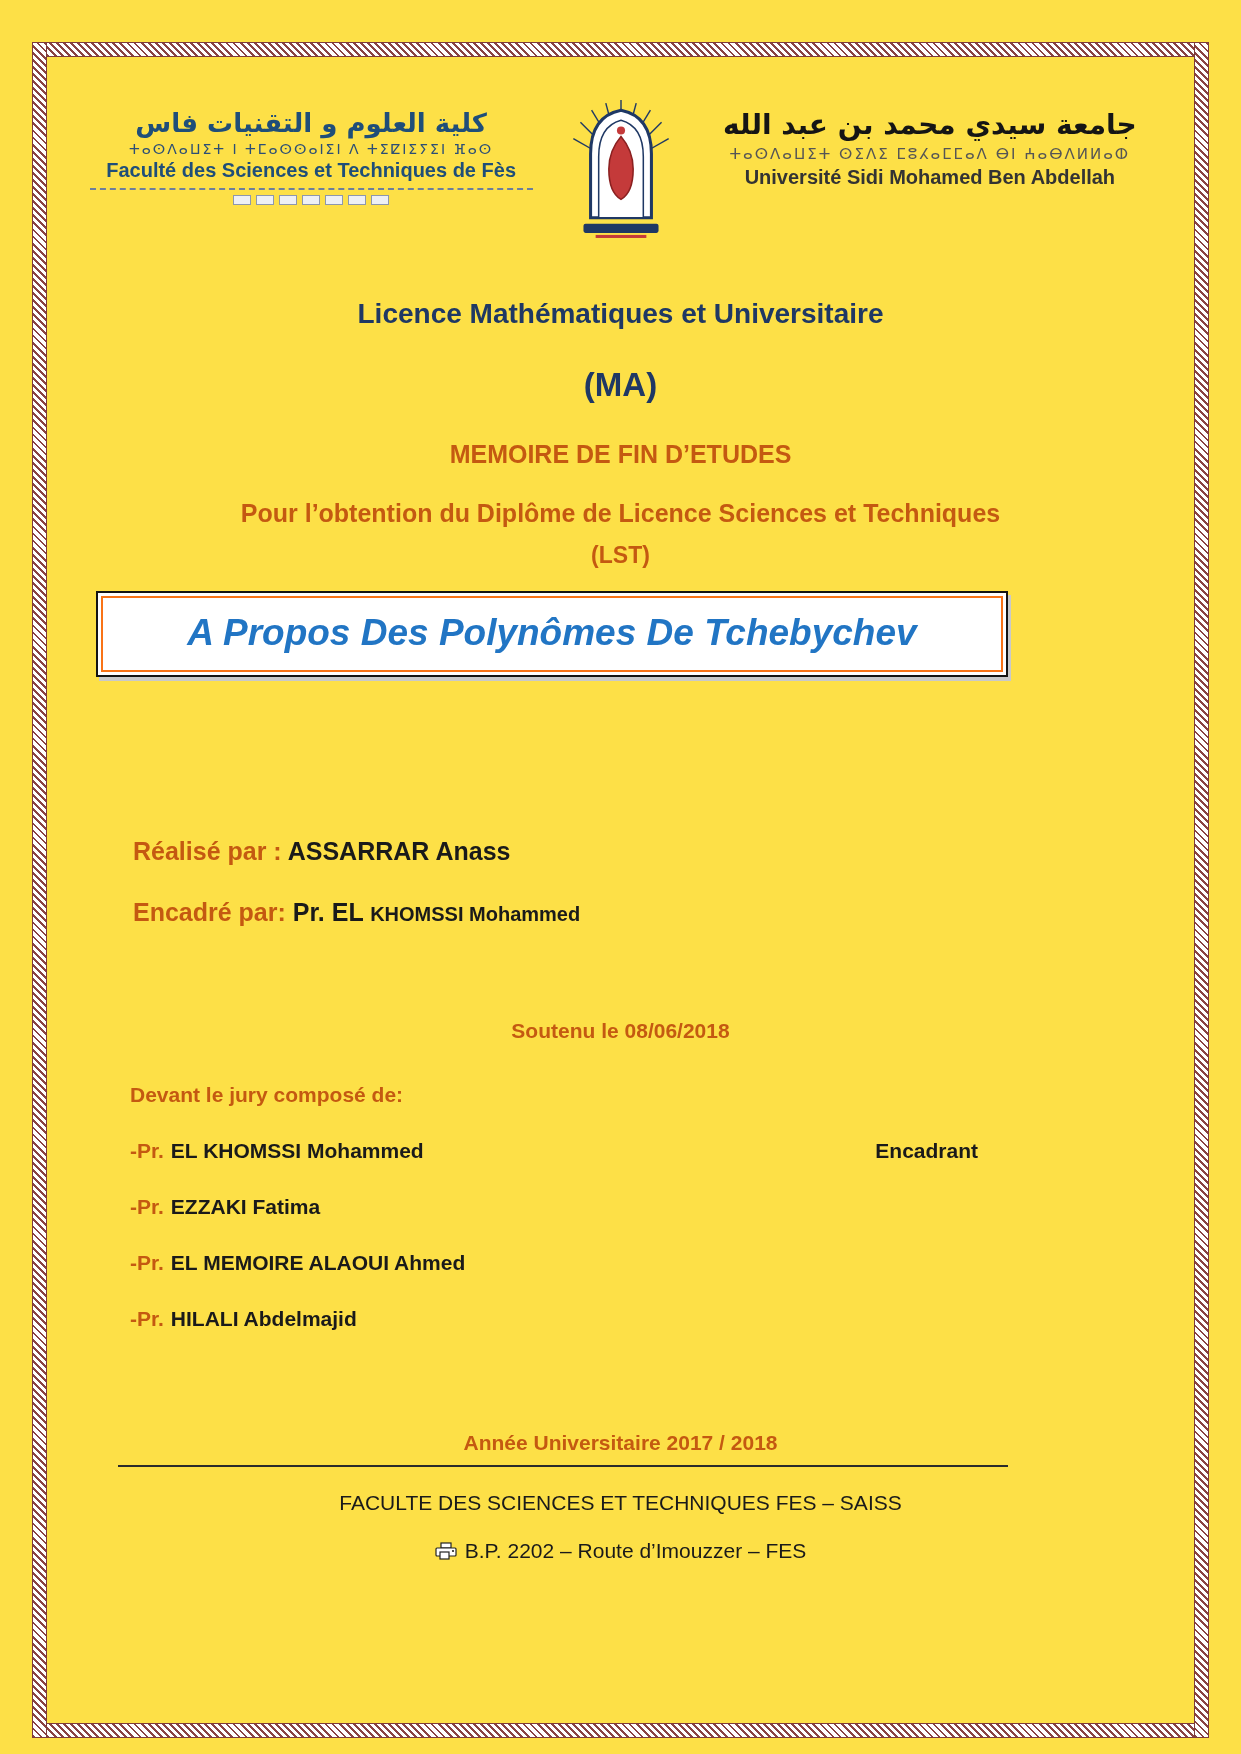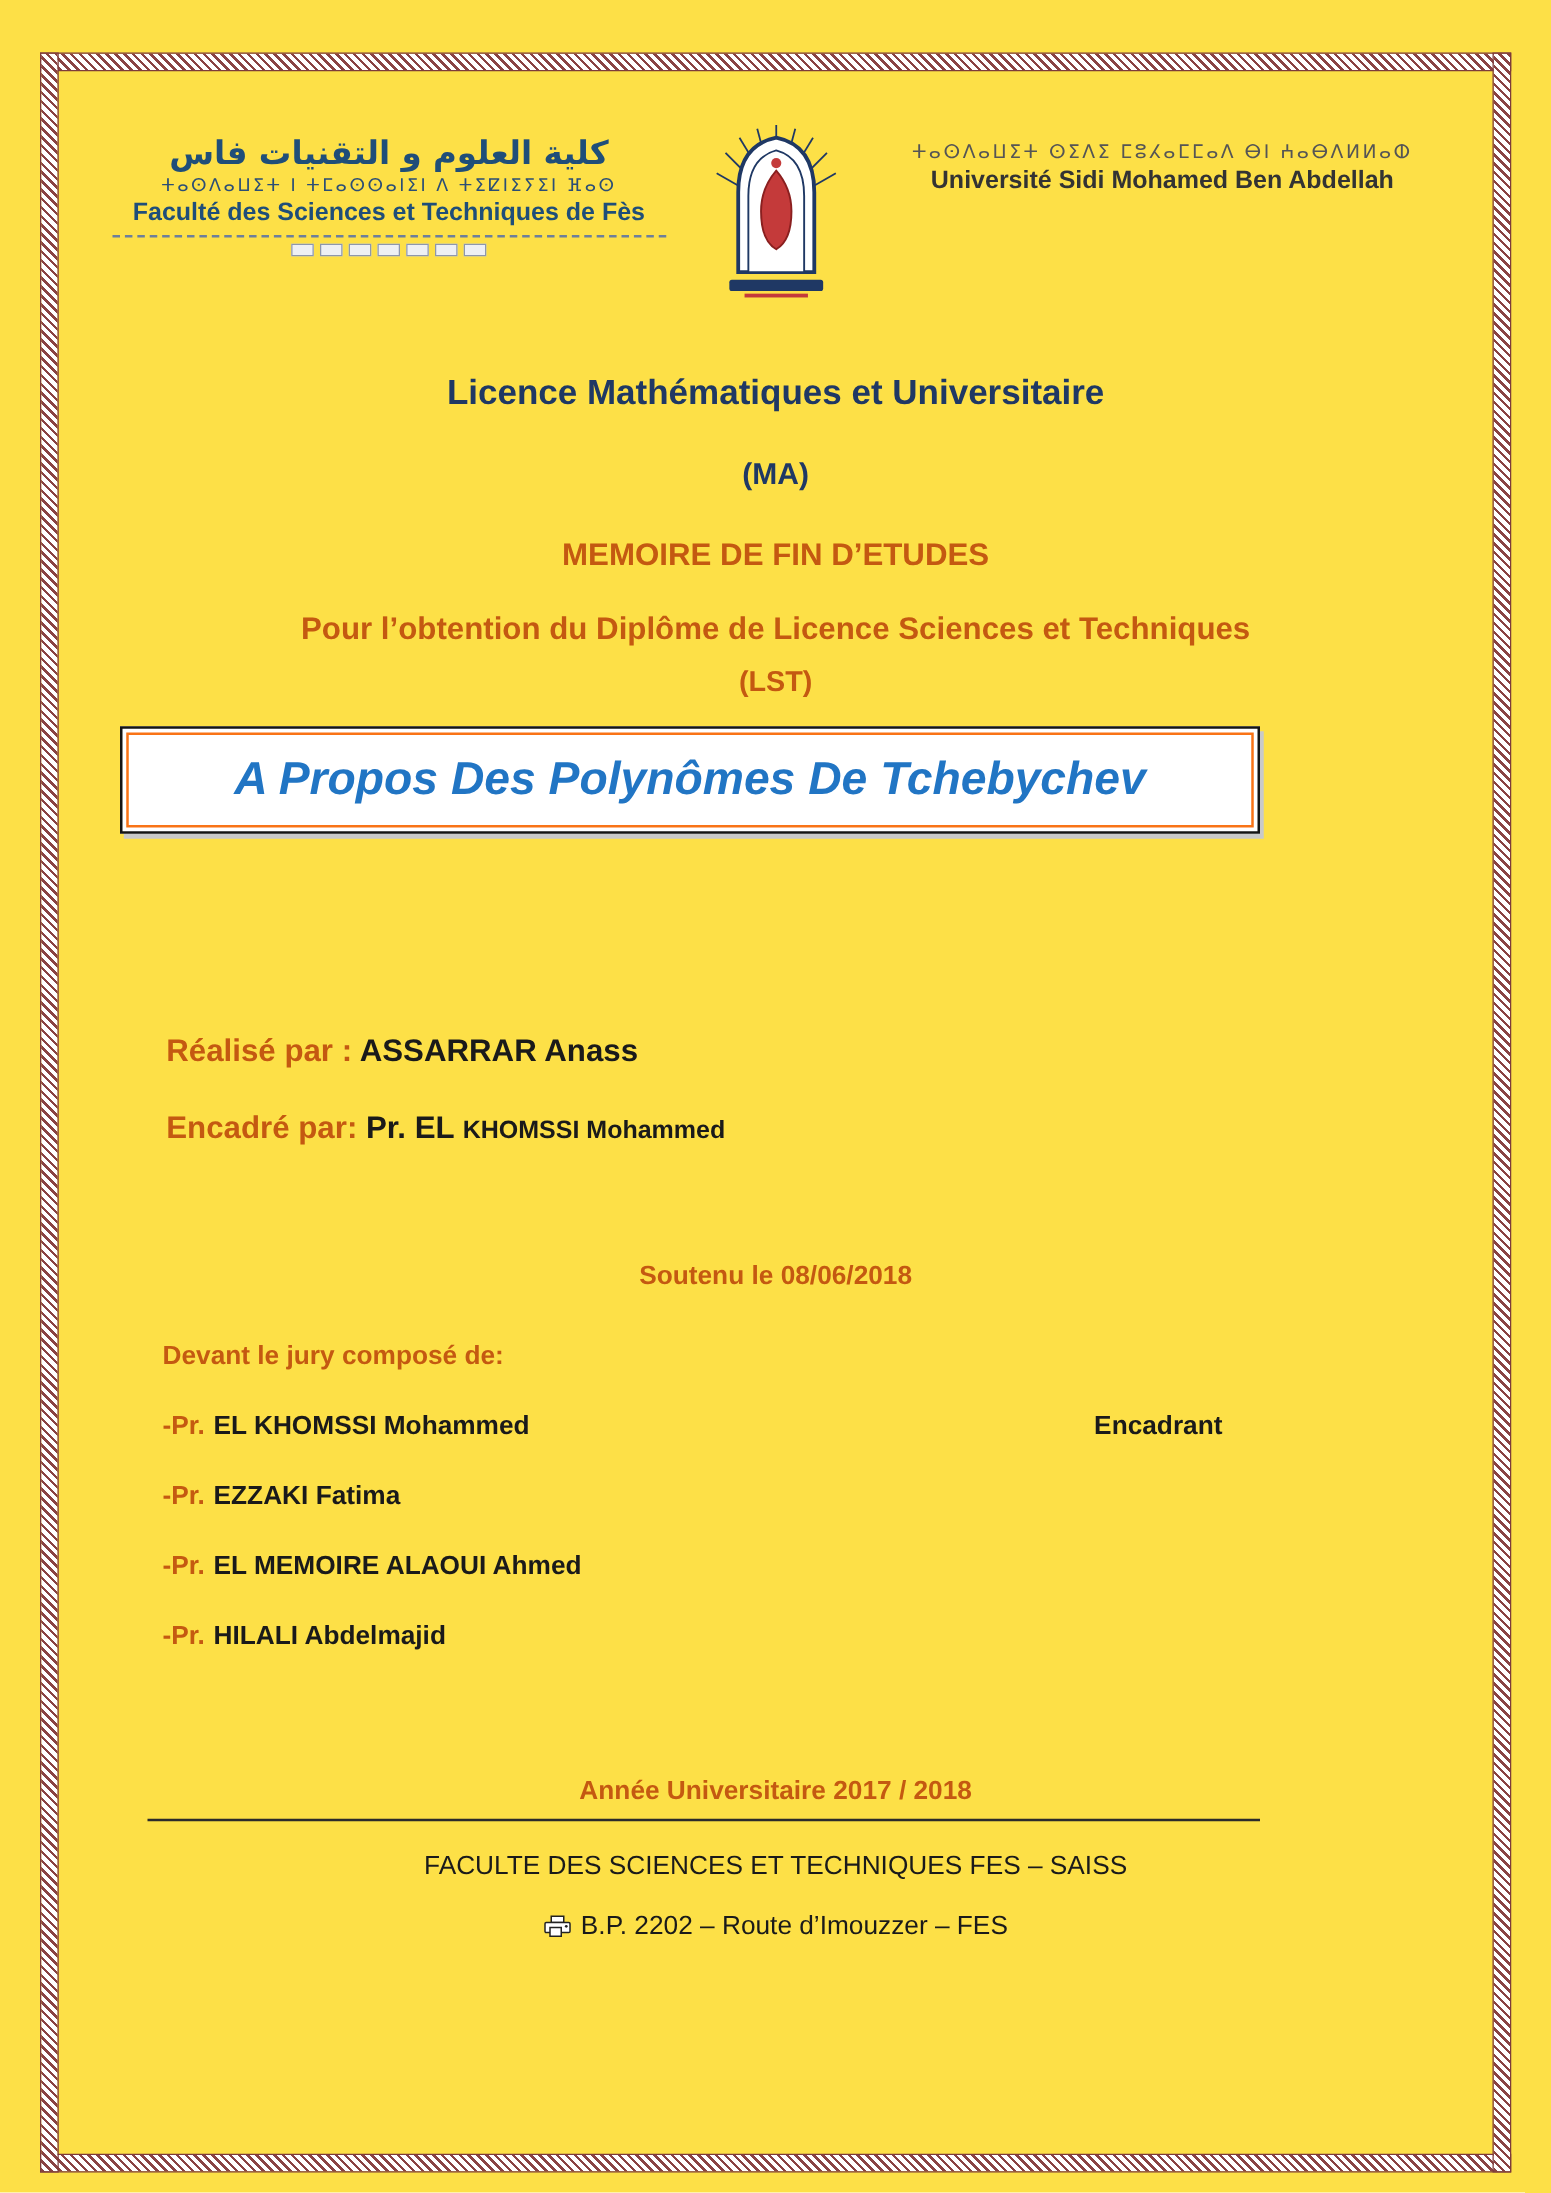--- a/index.html
+++ b/index.html
@@ -34,21 +34,21 @@
   .dashrule{width:96%;border-top:2px dashed #6d7f9b;margin-top:6px;}
   .boxrow{display:flex;gap:5px;margin-top:5px;}
   .boxrow span{display:inline-block;width:16px;height:8px;border:1px solid #8d97ad;background:#eef0f4;}
   .hdr-right .ar{font-size:28px;font-weight:bold;color:#151515;}
   .hdr-right .tif{font-size:15px;letter-spacing:2px;color:#555;margin-top:4px;}
   .hdr-right .fr{font-size:20px;font-weight:bold;color:#333;margin-top:3px;}
 
   
   .t-center{text-align:center;}
   .t-program{margin-top:58px;font-size:28px;font-weight:bold;color:#1F3864;}
-  .t-ma{margin-top:36px;font-size:24px;font-weight:bold;color:#1F3864;}
+  .t-ma{margin-top:36px;font-size:33px;font-weight:bold;color:#1F3864;}
   .t-memoire{margin-top:36px;font-size:25px;font-weight:bold;color:#C45911;}
   .t-obtention{margin-top:30px;font-size:25px;font-weight:bold;color:#C45911;}
   .t-lst{margin-top:14px;font-size:23px;font-weight:bold;color:#C45911;}
 
   
   .title-box-outer{
     margin:22px 175px 0 38px;border:2px solid #141414;padding:3px;
     background:#fff;box-shadow:3px 4px 0 #c9c9c9;
   }
   .title-box-inner{border:2px solid #f97316;padding:14px 8px 16px 8px;}
@@ -125,20 +125,21 @@
           <path d="M25 118 L25 55 Q25 18 55 12 Q85 18 85 55 L85 118 Z" fill="#ffffff" stroke="#1F3864" stroke-width="3"></path>
           <path d="M33 118 L33 58 Q33 28 55 22 Q77 28 77 58 L77 118 Z" fill="#ffffff" stroke="#1F3864" stroke-width="1.5"></path>
           <path d="M55 38 Q67 52 67 70 Q67 93 55 100 Q43 93 43 70 Q43 52 55 38 Z" fill="#C43A3A" stroke="#8a1f1f" stroke-width="1.5"></path>
           <circle cx="55" cy="32" r="4" fill="#C43A3A"></circle>
           <rect x="18" y="124" width="74" height="9" rx="2" fill="#1F3864"></rect>
           <rect x="30" y="135" width="50" height="3" fill="#C43A3A"></rect>
         </svg>
       </div>
 
       <div class="hdr-col hdr-right">
+        <div class="ar">جامعة سيدي محمد بن عبد الله</div>
         <div class="tif">ⵜⴰⵙⴷⴰⵡⵉⵜ ⵙⵉⴷⵉ ⵎⵓⵃⴰⵎⵎⴰⴷ ⴱⵏ ⵄⴰⴱⴷⵍⵍⴰⵀ</div>
         <div class="fr">Université Sidi Mohamed Ben Abdellah</div>
       </div>
     </div>
 
     <div class="t-center t-program">Licence Mathématiques et Universitaire</div>
     <div class="t-center t-ma">(MA)</div>
     <div class="t-center t-memoire">MEMOIRE DE FIN D’ETUDES</div>
     <div class="t-center t-obtention">Pour l’obtention du Diplôme de Licence Sciences et Techniques</div>
     <div class="t-center t-lst">(LST)</div>

